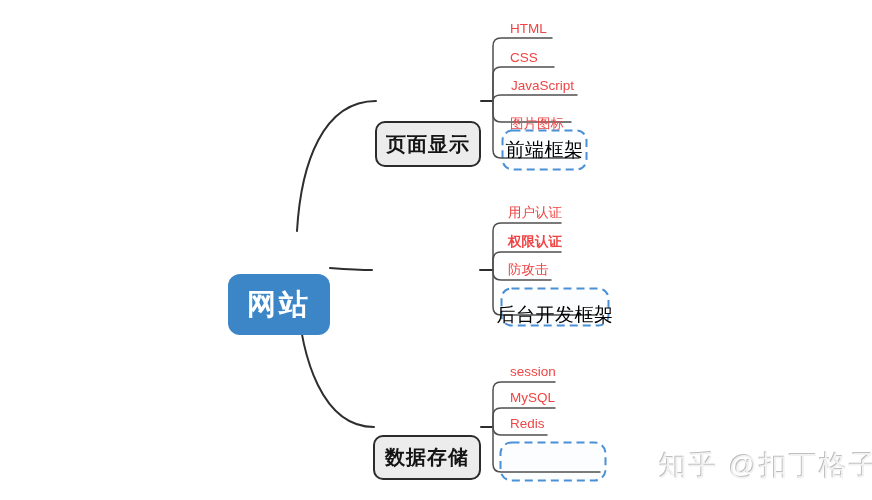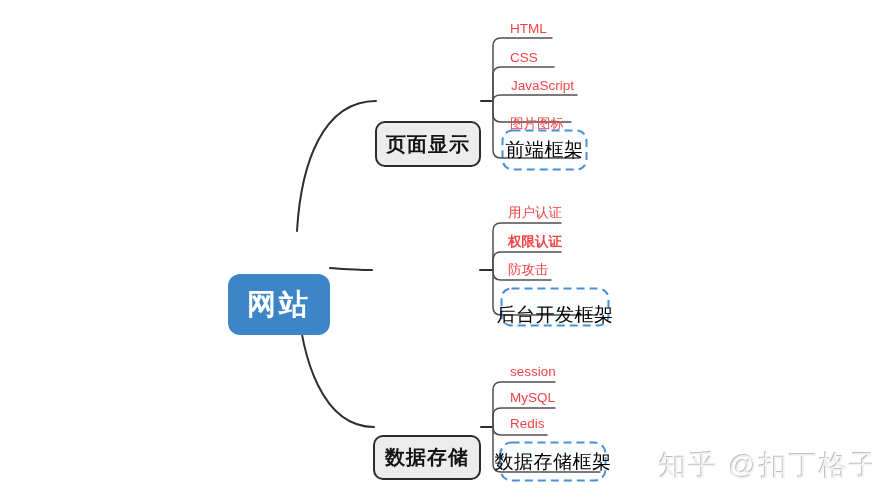--- a/index.html
+++ b/index.html
@@ -83,16 +83,15 @@
   <div class="framed-label" style="left:502px;top:130px;width:85px;height:40px;">前端框架</div>
 
   <div class="leaf" style="left:508px;top:205px;">用户认证</div>
   <div class="leaf" style="left:508px;top:234px;font-weight:bold;">权限认证</div>
   <div class="leaf" style="left:508px;top:262px;">防攻击</div>
   <div class="framed-label" style="left:501px;top:296px;width:108px;height:38px;">后台开发框架</div>
 
   <div class="leaf" style="left:510px;top:364px;">session</div>
   <div class="leaf" style="left:510px;top:390px;">MySQL</div>
   <div class="leaf" style="left:510px;top:416px;">Redis</div>
-  <div class="framed-label" style="left:500px;top:442px;width:106px;height:39px;">数据存储框架</div>
 
   <div class="watermark">知乎 @扣丁格子</div>
 </div>
 
 </body></html>

